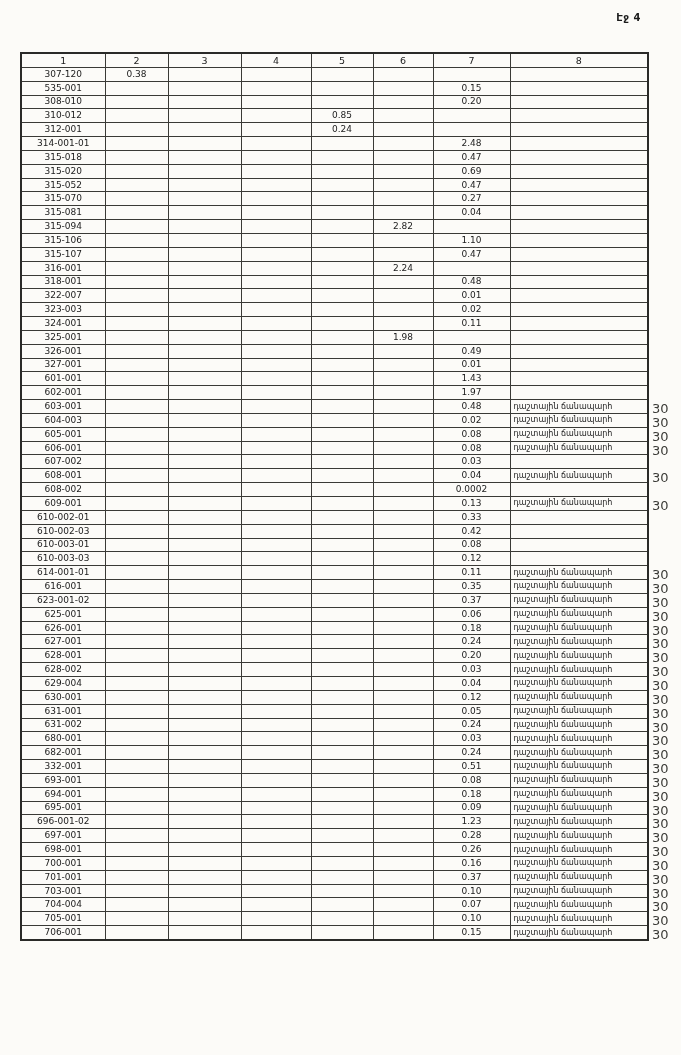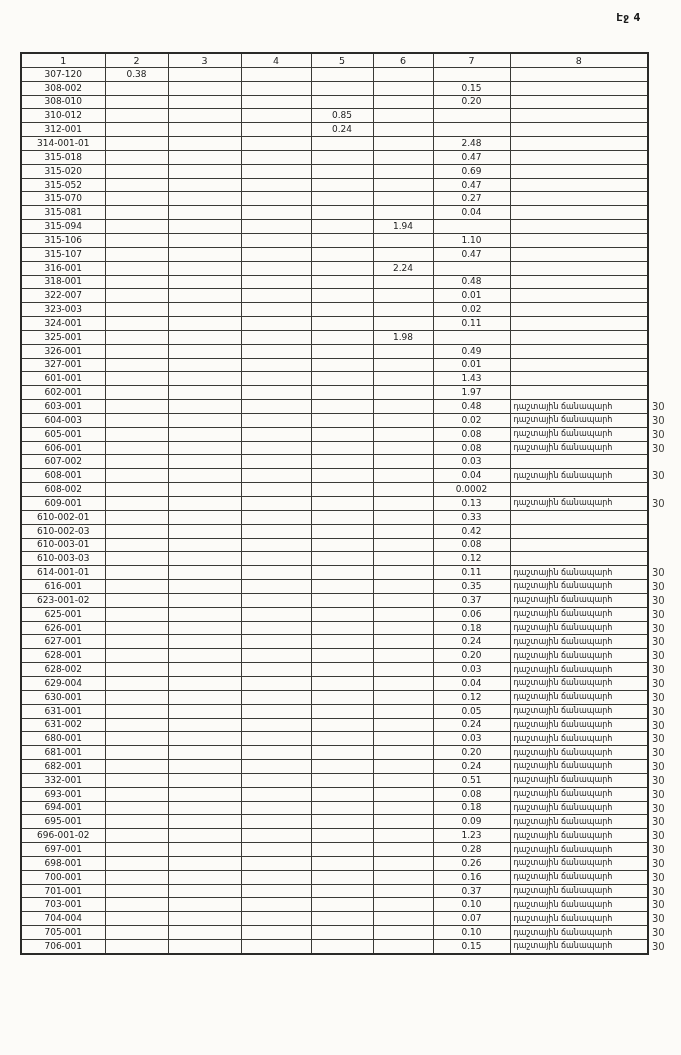--- a/index.html
+++ b/index.html
@@ -51,21 +51,21 @@
     text-align:left;
     padding-left:3px;
     font-size:8px;
     position:relative;
   }
   .margin-note {
     position:absolute;
     left:100%;
     margin-left:5px;
     top:2px;
-    font-size:10px;
+    font-size:13px;
     color:#3c3c38;
   }
 </style>
 </head>
 <body>
 
 <div class="page">
   <div class="page-num">Էջ 4</div>
 
   <table class="main-table">
@@ -96,21 +96,21 @@
           <td class="c1">307-120</td>
           <td class="c2">0.38</td>
           <td class="c3"></td>
           <td class="c4"></td>
           <td class="c5"></td>
           <td class="c6"></td>
           <td class="c7"></td>
           <td class="c8"></td>
         </tr>
         <tr>
-          <td class="c1">308-002</td>
+          <td class="c1">535-001</td>
           <td class="c2"></td>
           <td class="c3"></td>
           <td class="c4"></td>
           <td class="c5"></td>
           <td class="c6"></td>
           <td class="c7">0.15</td>
           <td class="c8"></td>
         </tr>
         <tr>
           <td class="c1">308-010</td>
@@ -201,21 +201,21 @@
           <td class="c6"></td>
           <td class="c7">0.04</td>
           <td class="c8"></td>
         </tr>
         <tr>
           <td class="c1">315-094</td>
           <td class="c2"></td>
           <td class="c3"></td>
           <td class="c4"></td>
           <td class="c5"></td>
-          <td class="c6">1.94</td>
+          <td class="c6">2.82</td>
           <td class="c7"></td>
           <td class="c8"></td>
         </tr>
         <tr>
           <td class="c1">315-106</td>
           <td class="c2"></td>
           <td class="c3"></td>
           <td class="c4"></td>
           <td class="c5"></td>
           <td class="c6"></td>
@@ -573,30 +573,20 @@
           <td class="c8">դաշտային ճանապարհ<span class="margin-note">30</span></td>
         </tr>
         <tr>
           <td class="c1">680-001</td>
           <td class="c2"></td>
           <td class="c3"></td>
           <td class="c4"></td>
           <td class="c5"></td>
           <td class="c6"></td>
           <td class="c7">0.03</td>
-          <td class="c8">դաշտային ճանապարհ<span class="margin-note">30</span></td>
-        </tr>
-        <tr>
-          <td class="c1">681-001</td>
-          <td class="c2"></td>
-          <td class="c3"></td>
-          <td class="c4"></td>
-          <td class="c5"></td>
-          <td class="c6"></td>
-          <td class="c7">0.20</td>
           <td class="c8">դաշտային ճանապարհ<span class="margin-note">30</span></td>
         </tr>
         <tr>
           <td class="c1">682-001</td>
           <td class="c2"></td>
           <td class="c3"></td>
           <td class="c4"></td>
           <td class="c5"></td>
           <td class="c6"></td>
           <td class="c7">0.24</td>

